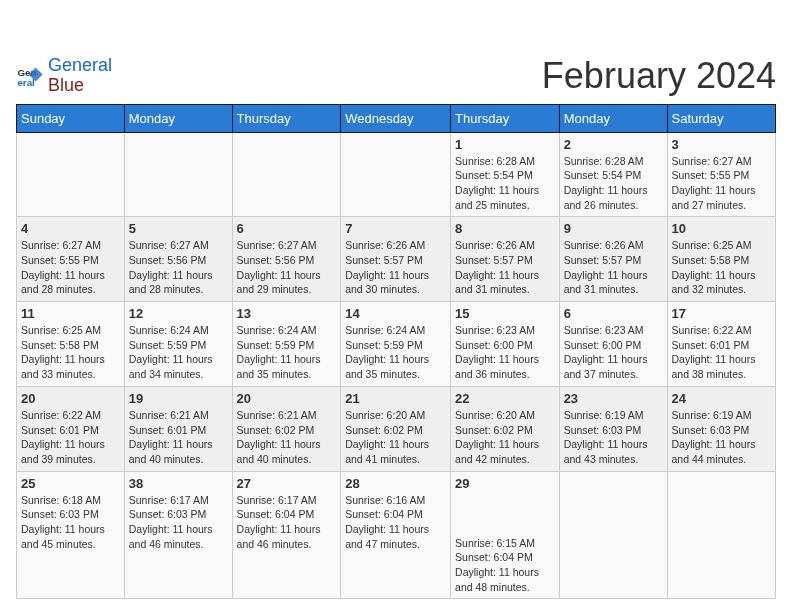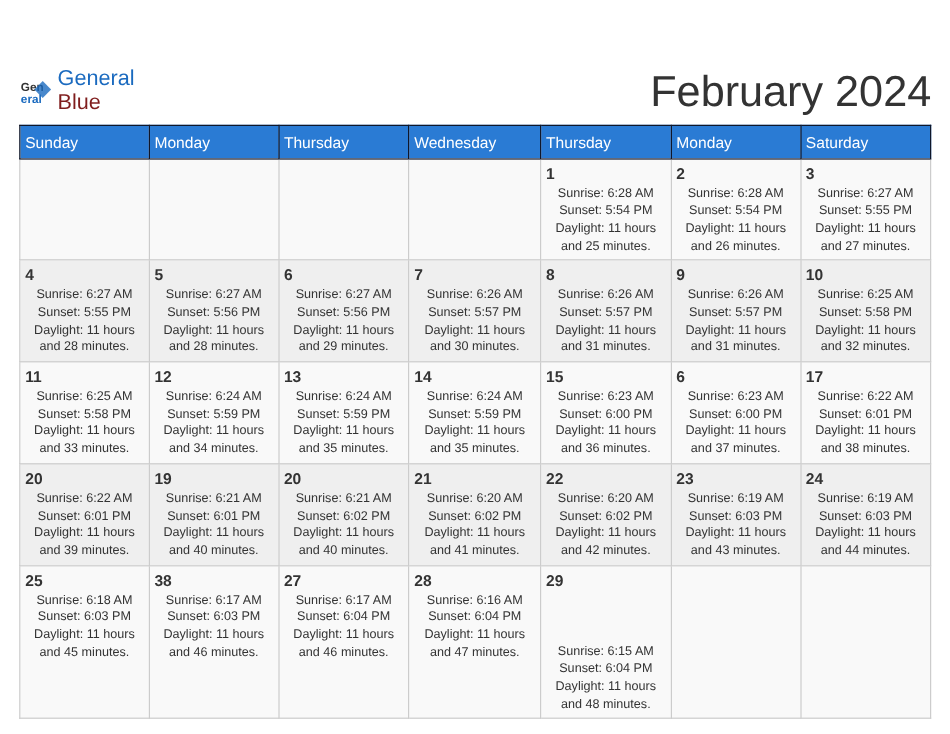--- a/index.html
+++ b/index.html
@@ -80,21 +80,20 @@
       font-size: 13px;
       font-weight: bold;
       color: #333;
       display: block;
       margin-bottom: 2px;
     }
     .day-info {
       color: #333;
       font-size: 10.5px;
       line-height: 1.4;
-      text-align: center;
     }
     .empty-cell {
       background: #f9f9f9 !important;
     }
   </style>
 </head>
 <body>
 
 <div class="header-area">
   <div class="logo">

